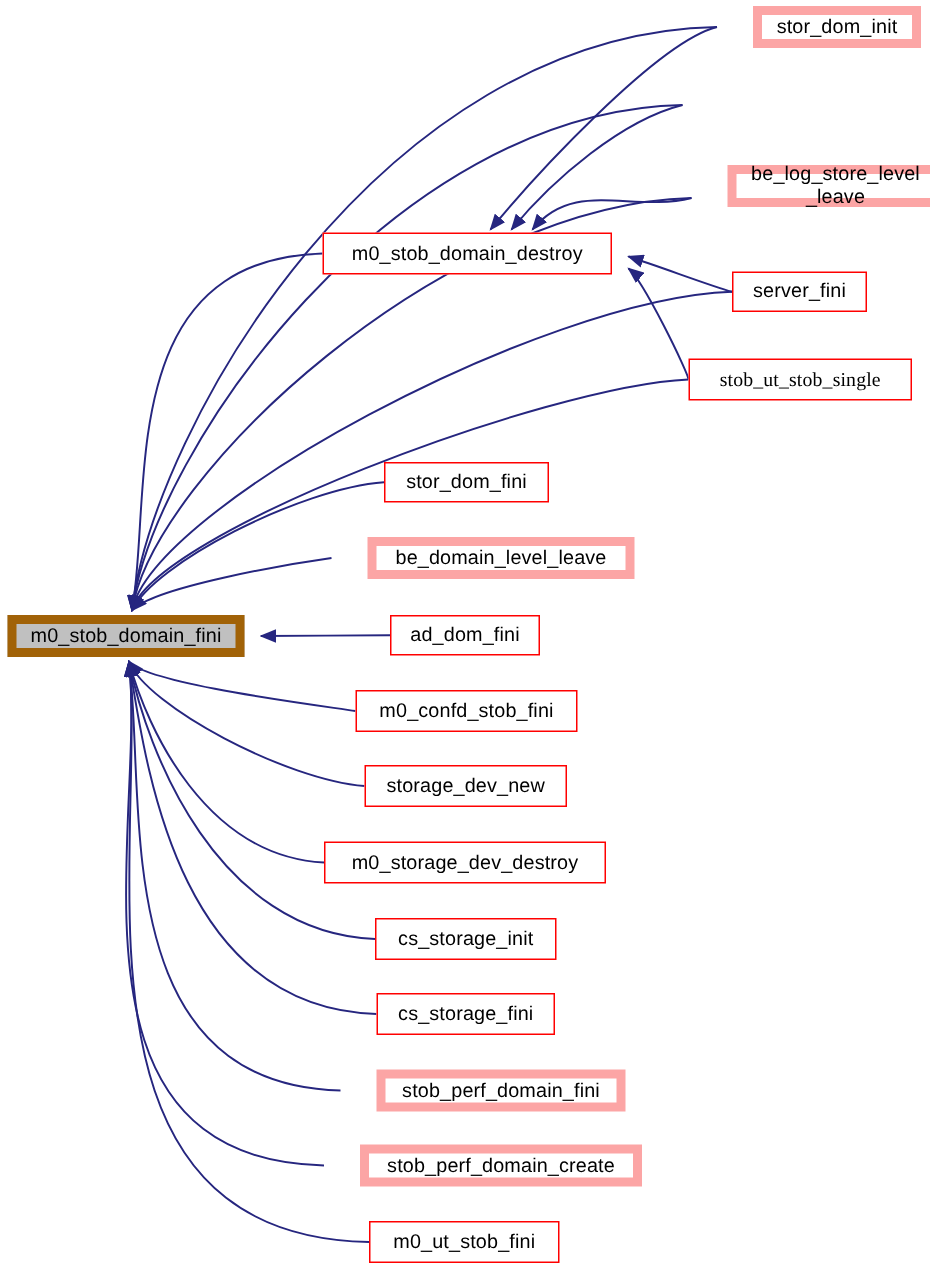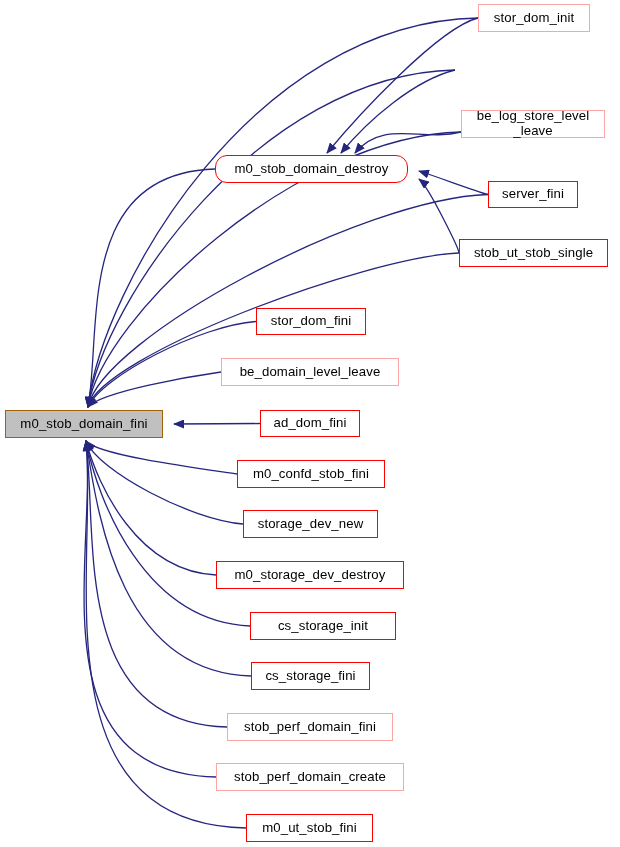--- a/index.html
+++ b/index.html
@@ -33,25 +33,26 @@
     background: #ffffff;
     border: 1px solid #ff0000;
     color: #000000;
     font-size: 13.2px;
     line-height: 1.12;
     letter-spacing: 0.1px;
     white-space: pre-line;
     z-index: 3;
   }
   .node.black {
-    border: 1px solid #fca5a5;
+    border: 6px solid #fca5a5;
+    margin-left: 24px;
   }
   .node.current {
     background: #c0c0c0;
-    border: 1px solid #a16207;
+    border: 6px solid #a16207;
   }
 </style>
 </head>
 <body>
 
 <div id="graph">
 
   <svg id="edge-layer" viewBox="0 0 620 847">
     <defs>
       <marker id="arrow" markerWidth="11" markerHeight="9" refX="10" refY="4.5" orient="auto" markerUnits="userSpaceOnUse">
@@ -81,27 +82,27 @@
         <path d="M227,727 C69.44,723 98,531.9 86,441" marker-end="url(#arrow)"></path>
         <path d="M216,777 C32.44,773 98,546.9 86,441" marker-end="url(#arrow)"></path>
         <path d="M246,828 C35.91999999999999,824 98,562.2 86,441" marker-end="url(#arrow)"></path>
       </g>
   </svg>
 
 <div class="node current" style="left: 5px; top: 410px; width: 158px; height: 28px;">m0_stob_domain_fini</div>
     <div class="node black" style="left: 478px; top: 4px; width: 112px; height: 28px;">stor_dom_init</div>
     <div class="node black" style="left: 461px; top: 110px; width: 144px; height: 28px;">be_log_store_level
 _leave</div>
-    <div class="node" style="left: 215px; top: 155px; width: 193px; height: 28px; border-radius: 12px;">m0_stob_domain_destroy</div>
+    <div class="node" style="left: 215px; top: 155px; width: 193px; height: 28px;">m0_stob_domain_destroy</div>
     <div class="node" style="left: 488px; top: 181px; width: 90px; height: 27px;">server_fini</div>
-    <div class="node" style="left: 459px; top: 239px; width: 149px; height: 28px;">stob_ut_stob_single</div>
+    <div class="node" style="left: 459px; top: 239px; width: 149px; height: 28px; font-family: Liberation Serif, serif;">stob_ut_stob_single</div>
     <div class="node" style="left: 256px; top: 308px; width: 110px; height: 27px;">stor_dom_fini</div>
     <div class="node black" style="left: 221px; top: 358px; width: 178px; height: 28px;">be_domain_level_leave</div>
     <div class="node" style="left: 260px; top: 410px; width: 100px; height: 27px;">ad_dom_fini</div>
     <div class="node" style="left: 237px; top: 460px; width: 148px; height: 28px;">m0_confd_stob_fini</div>
     <div class="node" style="left: 243px; top: 510px; width: 135px; height: 28px;">storage_dev_new</div>
     <div class="node" style="left: 216px; top: 561px; width: 188px; height: 28px;">m0_storage_dev_destroy</div>
-    <div class="node" style="left: 250px; top: 612px; width: 146px; height: 28px;">cs_storage_init</div>
+    <div class="node" style="left: 250px; top: 612px; width: 121px; height: 28px;">cs_storage_init</div>
     <div class="node" style="left: 251px; top: 662px; width: 119px; height: 28px;">cs_storage_fini</div>
     <div class="node black" style="left: 227px; top: 713px; width: 166px; height: 28px;">stob_perf_domain_fini</div>
     <div class="node black" style="left: 216px; top: 763px; width: 188px; height: 28px;">stob_perf_domain_create</div>
     <div class="node" style="left: 246px; top: 814px; width: 127px; height: 28px;">m0_ut_stob_fini</div>
   </div>
 
 </body></html>

